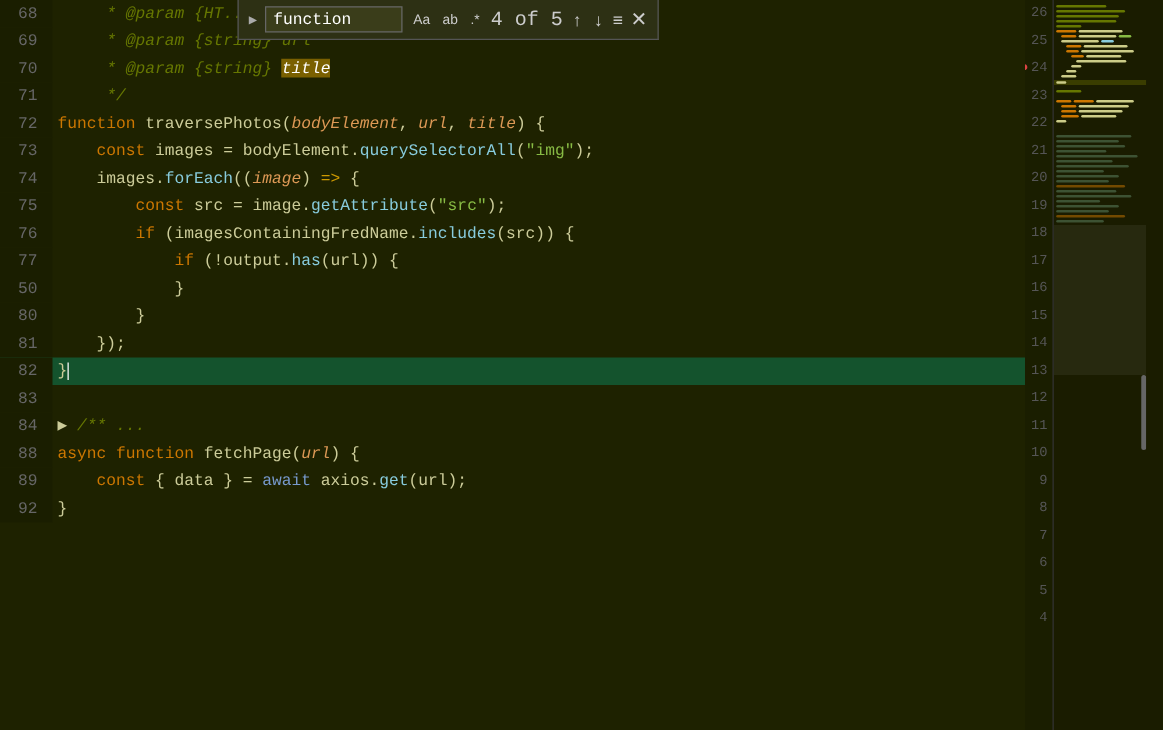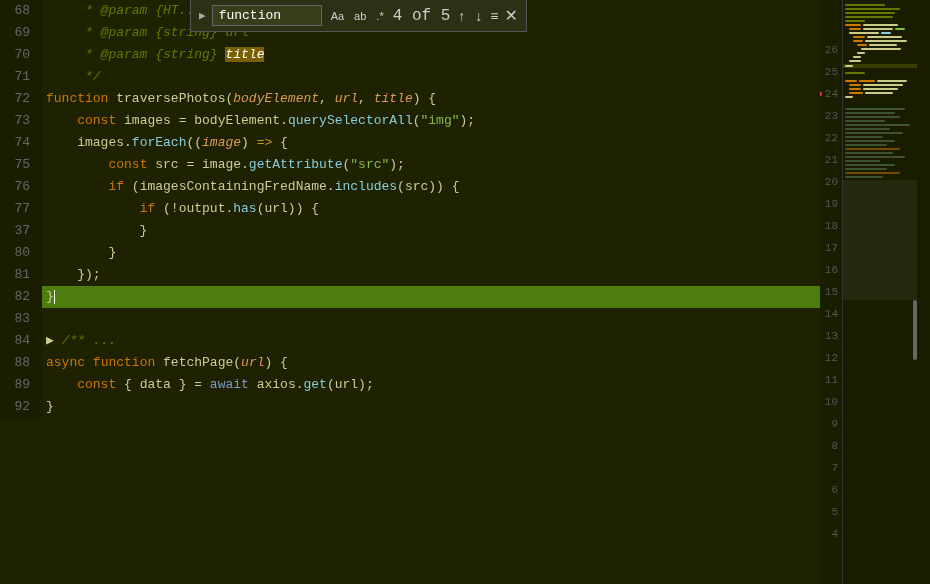--- a/index.html
+++ b/index.html
@@ -114,21 +114,21 @@
 
     .code-line {
       display: flex;
       align-items: stretch;
       height: 22px;
       line-height: 22px;
       position: relative;
     }
 
     .code-line.current-line {
-      background: #4d7c0f;
+      background: #14532d;
     }
 
     .line-number {
       width: 42px;
       min-width: 42px;
       text-align: right;
       padding-right: 12px;
       color: #666;
       font-size: 13px;
       user-select: none;
@@ -171,21 +171,20 @@
     }
 
     .right-line-numbers {
       width: 22px;
       min-width: 22px;
       background: #1a1e00;
       display: flex;
       flex-direction: column;
       align-items: flex-end;
       padding-right: 4px;
-      justify-content: center;
     }
 
     .right-ln {
       height: 22px;
       line-height: 22px;
       color: #555;
       font-size: 11px;
     }
 
     .right-ln.has-dot::before {
@@ -264,21 +263,21 @@
         <span class="line-content"><span class="plain">        </span><span class="kw">if</span><span class="plain"> (imagesContainingFredName.</span><span class="method">includes</span><span class="plain">(src)) {</span></span>
       </div>
 
       <div class="code-line">
         <span class="line-number">77</span>
         <span class="line-content"><span class="plain">            </span><span class="kw">if</span><span class="plain"> (!output.</span><span class="method">has</span><span class="plain">(url)) {</span></span>
       </div>
 
 
       <div class="code-line">
-        <span class="line-number">37</span>
+        <span class="line-number">50</span>
         <span class="line-content"><span class="plain">            }</span></span>
       </div>
 
       <div class="code-line">
         <span class="line-number">80</span>
         <span class="line-content"><span class="plain">        }</span></span>
       </div>
 
       <div class="code-line">
         <span class="line-number">81</span>

